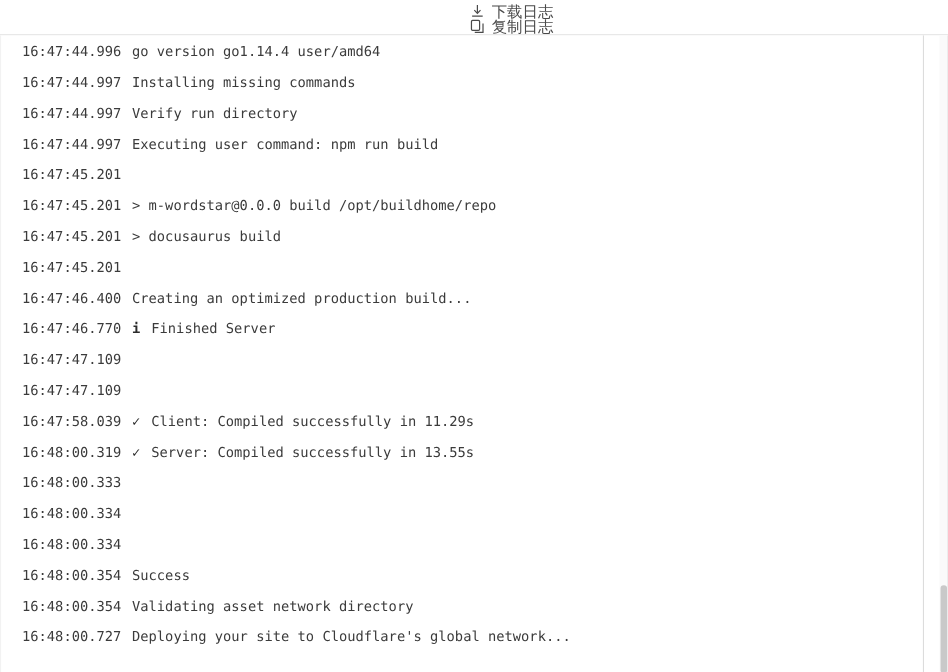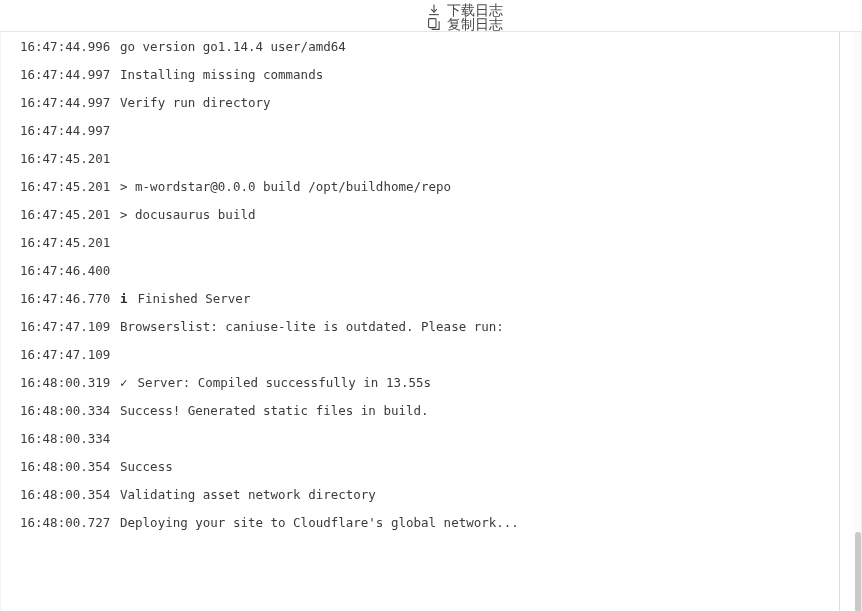--- a/index.html
+++ b/index.html
@@ -158,31 +158,33 @@
       <span>复制日志</span>
     </div>
   </div>
 
   <div class="log-wrap">
     <div class="gutter"></div>
     <div class="log-lines" id="log-lines">
         <div class="log-line"><span class="ts">16:47:44.996</span><span class="msg"><span>go version go1.14.4 user/amd64</span></span></div>
         <div class="log-line"><span class="ts">16:47:44.997</span><span class="msg"><span>Installing missing commands</span></span></div>
         <div class="log-line"><span class="ts">16:47:44.997</span><span class="msg"><span>Verify run directory</span></span></div>
-        <div class="log-line"><span class="ts">16:47:44.997</span></div>
+        <div class="log-line"><span class="ts">16:47:44.997</span><span class="msg"><span>Executing user command: npm run build</span></span></div>
         <div class="log-line"><span class="ts">16:47:45.201</span><span class="msg"><span></span></span></div>
         <div class="log-line"><span class="ts">16:47:45.201</span><span class="msg"><span>&gt; m-wordstar@0.0.0 build /opt/buildhome/repo</span></span></div>
         <div class="log-line"><span class="ts">16:47:45.201</span><span class="msg"><span>&gt; docusaurus build</span></span></div>
         <div class="log-line"><span class="ts">16:47:45.201</span><span class="msg"><span></span></span></div>
-        <div class="log-line"><span class="ts">16:47:46.400</span></div>
+        <div class="log-line"><span class="ts">16:47:46.400</span><span class="msg"><span>Creating an optimized production build...</span></span></div>
         <div class="log-line"><span class="ts">16:47:46.770</span><span class="msg"><span class="mark info">i</span> <span>Finished Server</span></span></div>
-        <div class="log-line"><span class="ts">16:47:47.109</span><span class="msg"><span>Browserslist: caniuse-lite is outdated. Please run:</span></span></div>
         <div class="log-line"><span class="ts">16:47:47.109</span></div>
+        <div class="log-line"><span class="ts">16:47:47.109</span></div>
+        <div class="log-line"><span class="ts">16:47:58.039</span><span class="msg"><span class="mark ok">✓</span> <span>Client: Compiled successfully in 11.29s</span></span></div>
         <div class="log-line"><span class="ts">16:48:00.319</span><span class="msg"><span class="mark ok">✓</span> <span>Server: Compiled successfully in 13.55s</span></span></div>
-        <div class="log-line"><span class="ts">16:48:00.334</span><span class="msg"><span>Success! Generated static files in build.</span></span></div>
+        <div class="log-line"><span class="ts">16:48:00.333</span><span class="msg"><span></span></span></div>
+        <div class="log-line"><span class="ts">16:48:00.334</span></div>
         <div class="log-line"><span class="ts">16:48:00.334</span><span class="msg"><span></span></span></div>
         <div class="log-line"><span class="ts">16:48:00.354</span><span class="msg"><span>Success</span></span></div>
         <div class="log-line"><span class="ts">16:48:00.354</span><span class="msg"><span>Validating asset network directory</span></span></div>
         <div class="log-line"><span class="ts">16:48:00.727</span><span class="msg"><span>Deploying your site to Cloudflare's global network...</span></span></div>
       </div>
 
     <div class="edge-line edge-a"></div>
     <div class="scroll-track">
       <div class="scroll-thumb" id="scroll-thumb" style="top: 500px; height: 80px;"></div>
     </div>

